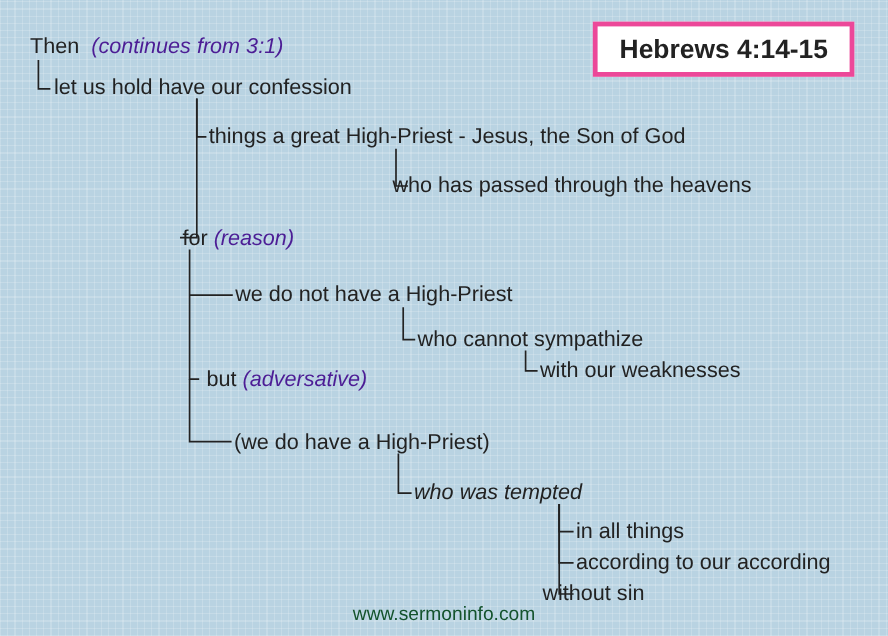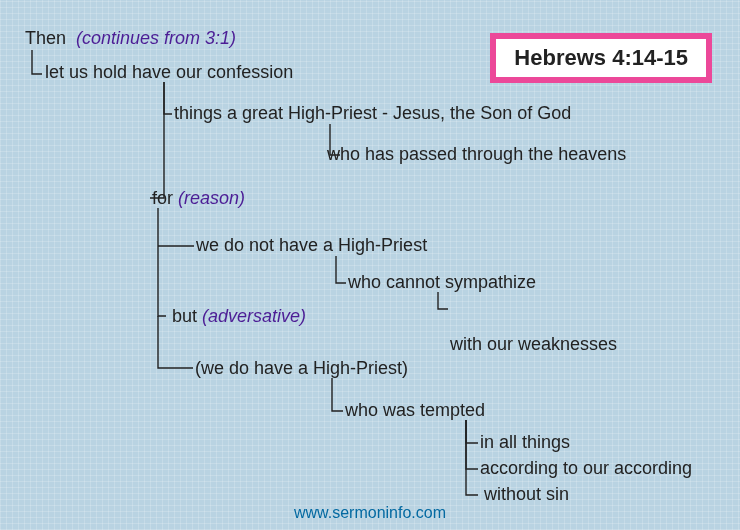--- a/index.html
+++ b/index.html
@@ -11,42 +11,42 @@
       repeating-linear-gradient(0deg, rgba(255,255,255,0.18) 0 1px, transparent 1px 6px),
       repeating-linear-gradient(90deg, rgba(255,255,255,0.18) 0 1px, transparent 1px 6px);
     font-family: "Trebuchet MS", "Lucida Sans", Arial, sans-serif;
     font-size: 18px;
     color: #222;
     position: relative;
     overflow: hidden;
   }
   .title-box {
     position: absolute;
-    top: 33px;
+    top: 18px;
     right: 28px;
     background: #fff;
-    border: 6px solid #ec4899;
+    border: 4px solid #ec4899;
     padding: 6px 18px;
     font-weight: bold;
     font-size: 22px;
   }
   .node {
     position: absolute;
     white-space: nowrap;
   }
   .ann {
     color: #4c1d95;
     font-style: italic;
   }
   .footer {
     position: absolute;
     bottom: 8px;
     left: 50%;
     transform: translateX(-50%);
-    color: #0369a1;
+    color: #14532d;
     font-size: 16px;
     font-family: Arial, sans-serif;
   }
   svg.connectors {
     position: absolute;
     top: 0; left: 0;
     width: 740px; height: 530px;
     pointer-events: none;
   }
   svg.connectors path {
@@ -85,46 +85,46 @@
 </div>
 
 <div class="node" style="left:196px; top:235px;">
   <span>we do not have a High-Priest</span>
 </div>
 
 <div class="node" style="left:348px; top:272px;">
   <span>who cannot sympathize</span>
 </div>
 
-<div class="node" style="left:450px; top:298px;margin-top:36px;">
+<div class="node" style="left:450px; top:298px;">
   <span>with our weaknesses</span>
 </div>
 
 <div class="node" style="left:172px; top:306px;text-align:center;">
   <span>but</span>
   <span class="ann">(adversative)</span>
 </div>
 
 <div class="node" style="left:195px; top:358px;">
   <span>(we do have a High-Priest)</span>
 </div>
 
-<div class="node" style="left:345px; top:400px;">
+<div class="node" style="left:345px; top:400px;font-style:italic;">
   <span>who was tempted</span>
 </div>
 
 <div class="node" style="left:480px; top:432px;text-align:center;">
   <span>in all things</span>
 </div>
 
 <div class="node" style="left:480px; top:458px;">
   <span>according to our according</span>
 </div>
 
-<div class="node" style="left:484px; top:484px;text-align:center;">
+<div class="node" style="left:452px; top:484px;text-align:center;">
   <span>without sin</span>
 </div>
 
 <div class="footer">
   <span>www.sermoninfo.com</span>
 </div>
 
 <svg class="connectors">
 
   <path d="M32 50 L32 74 L42 74"></path>

